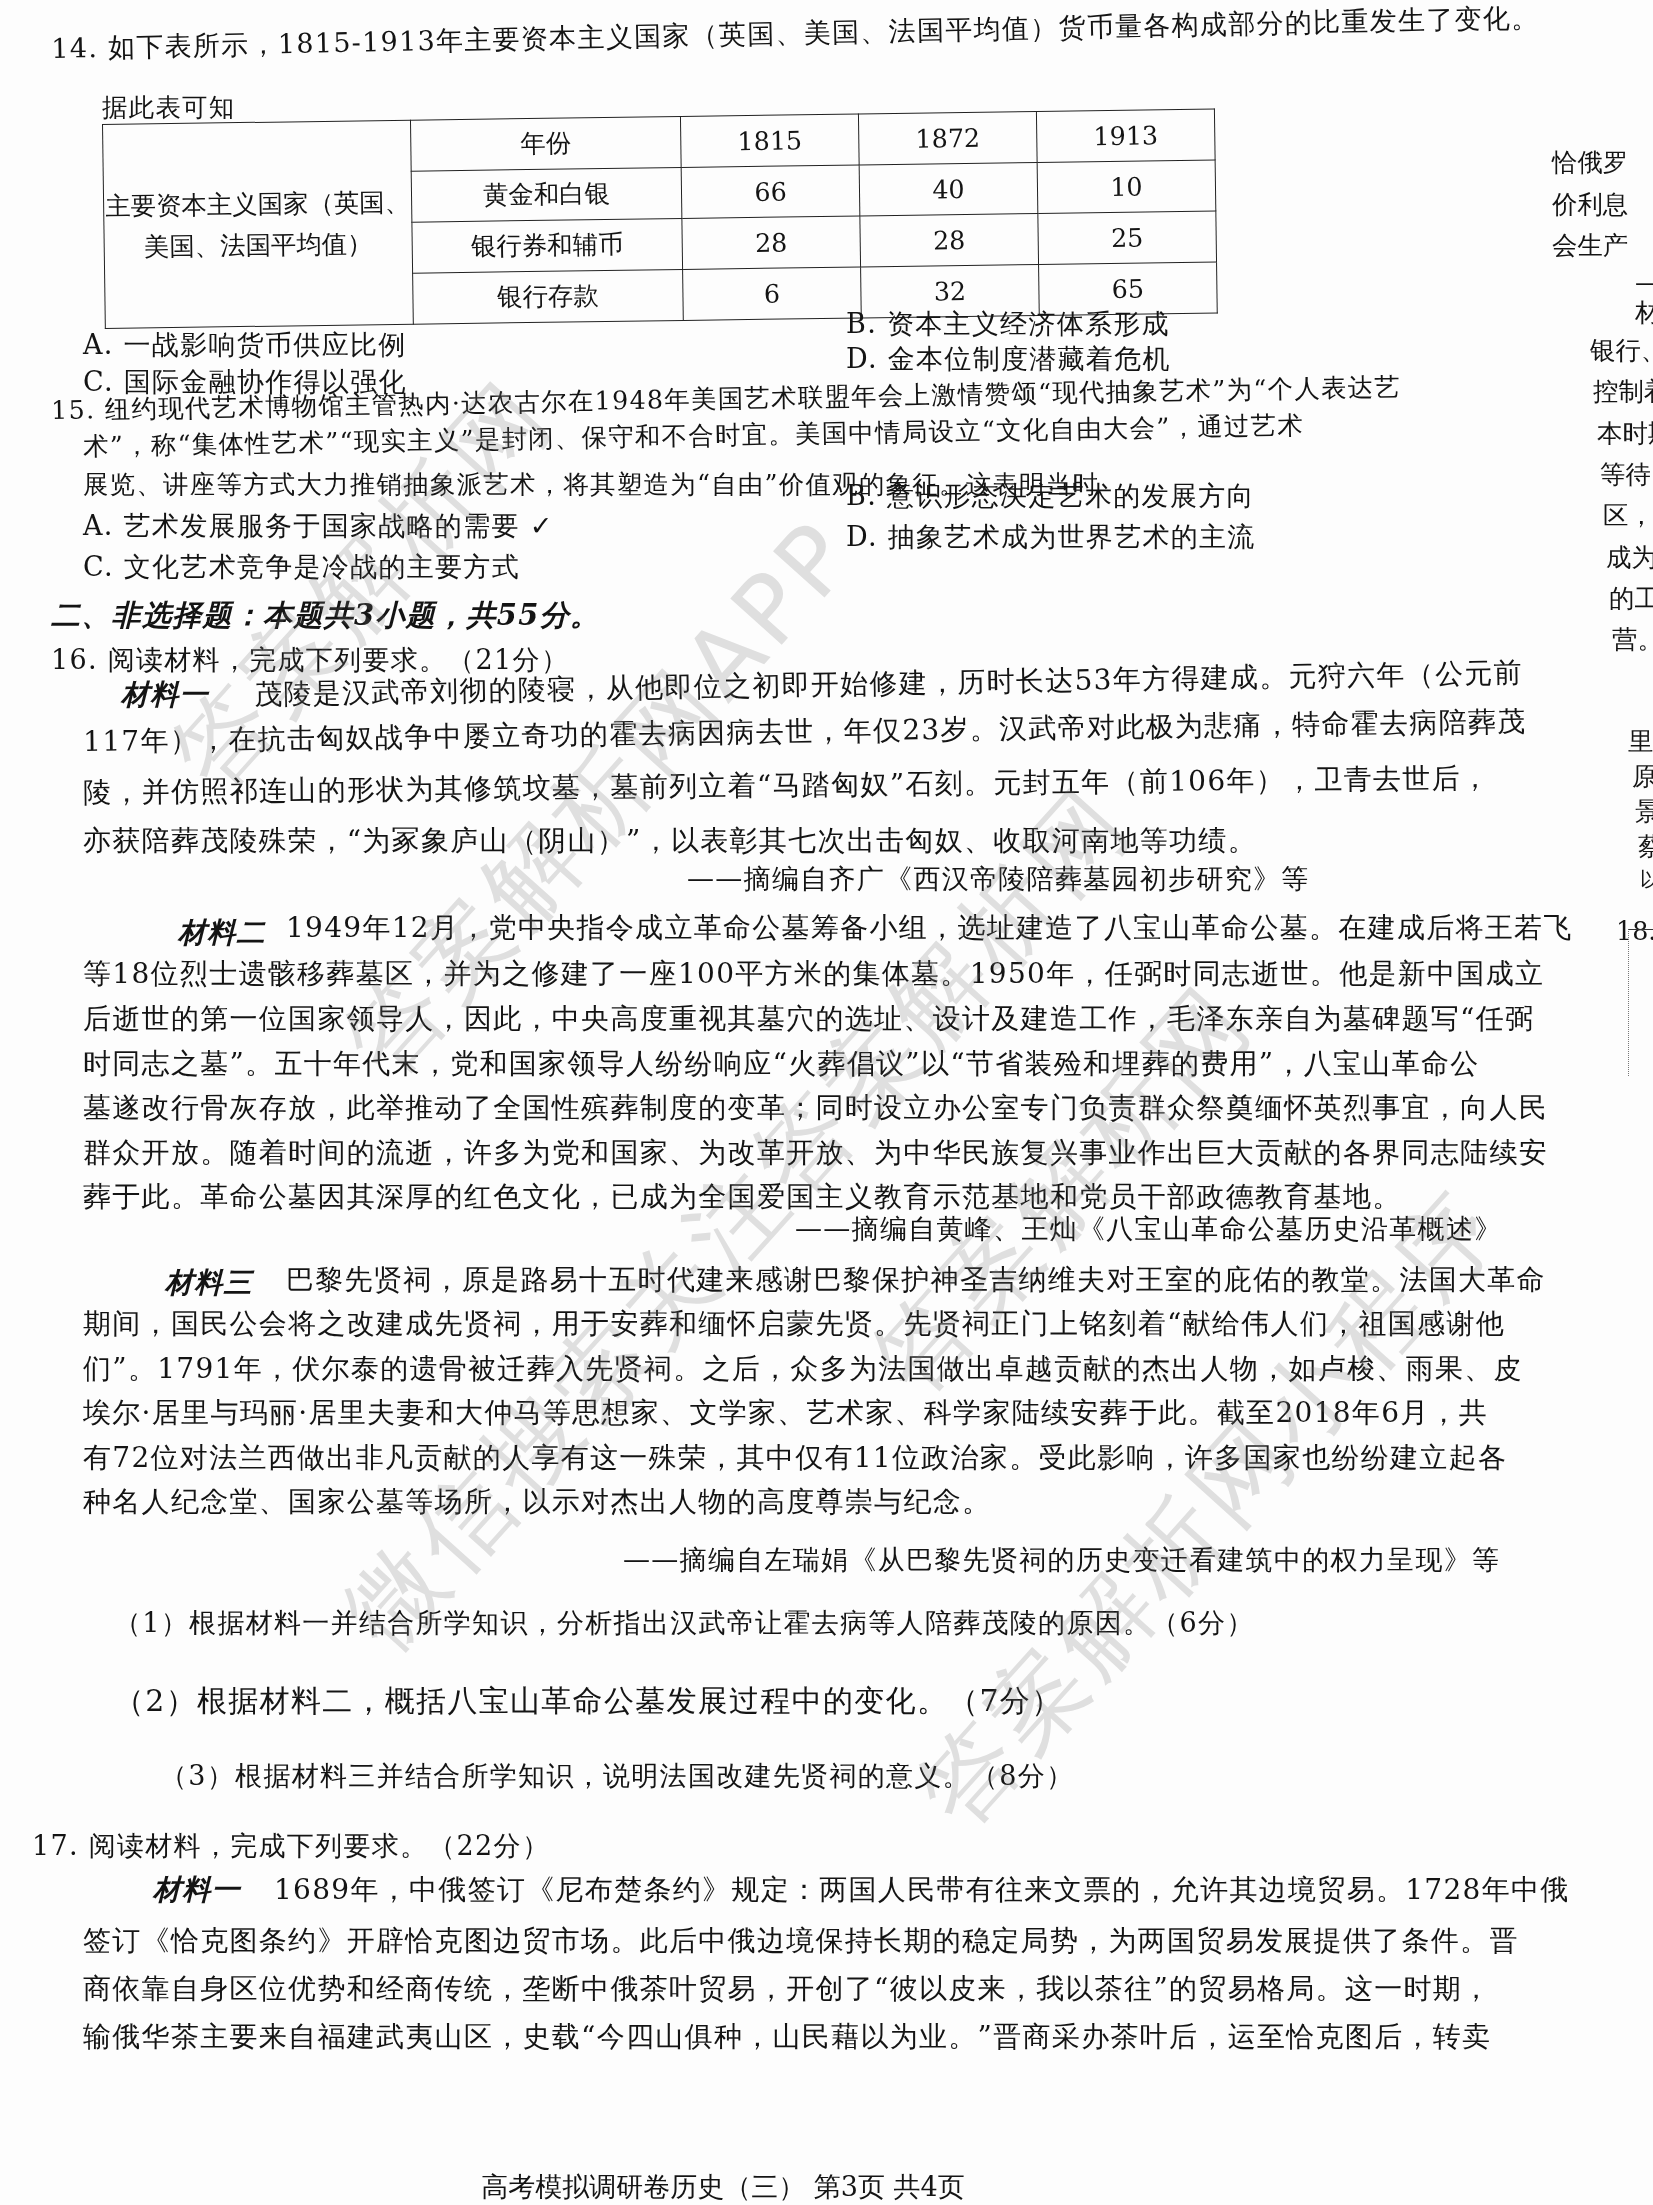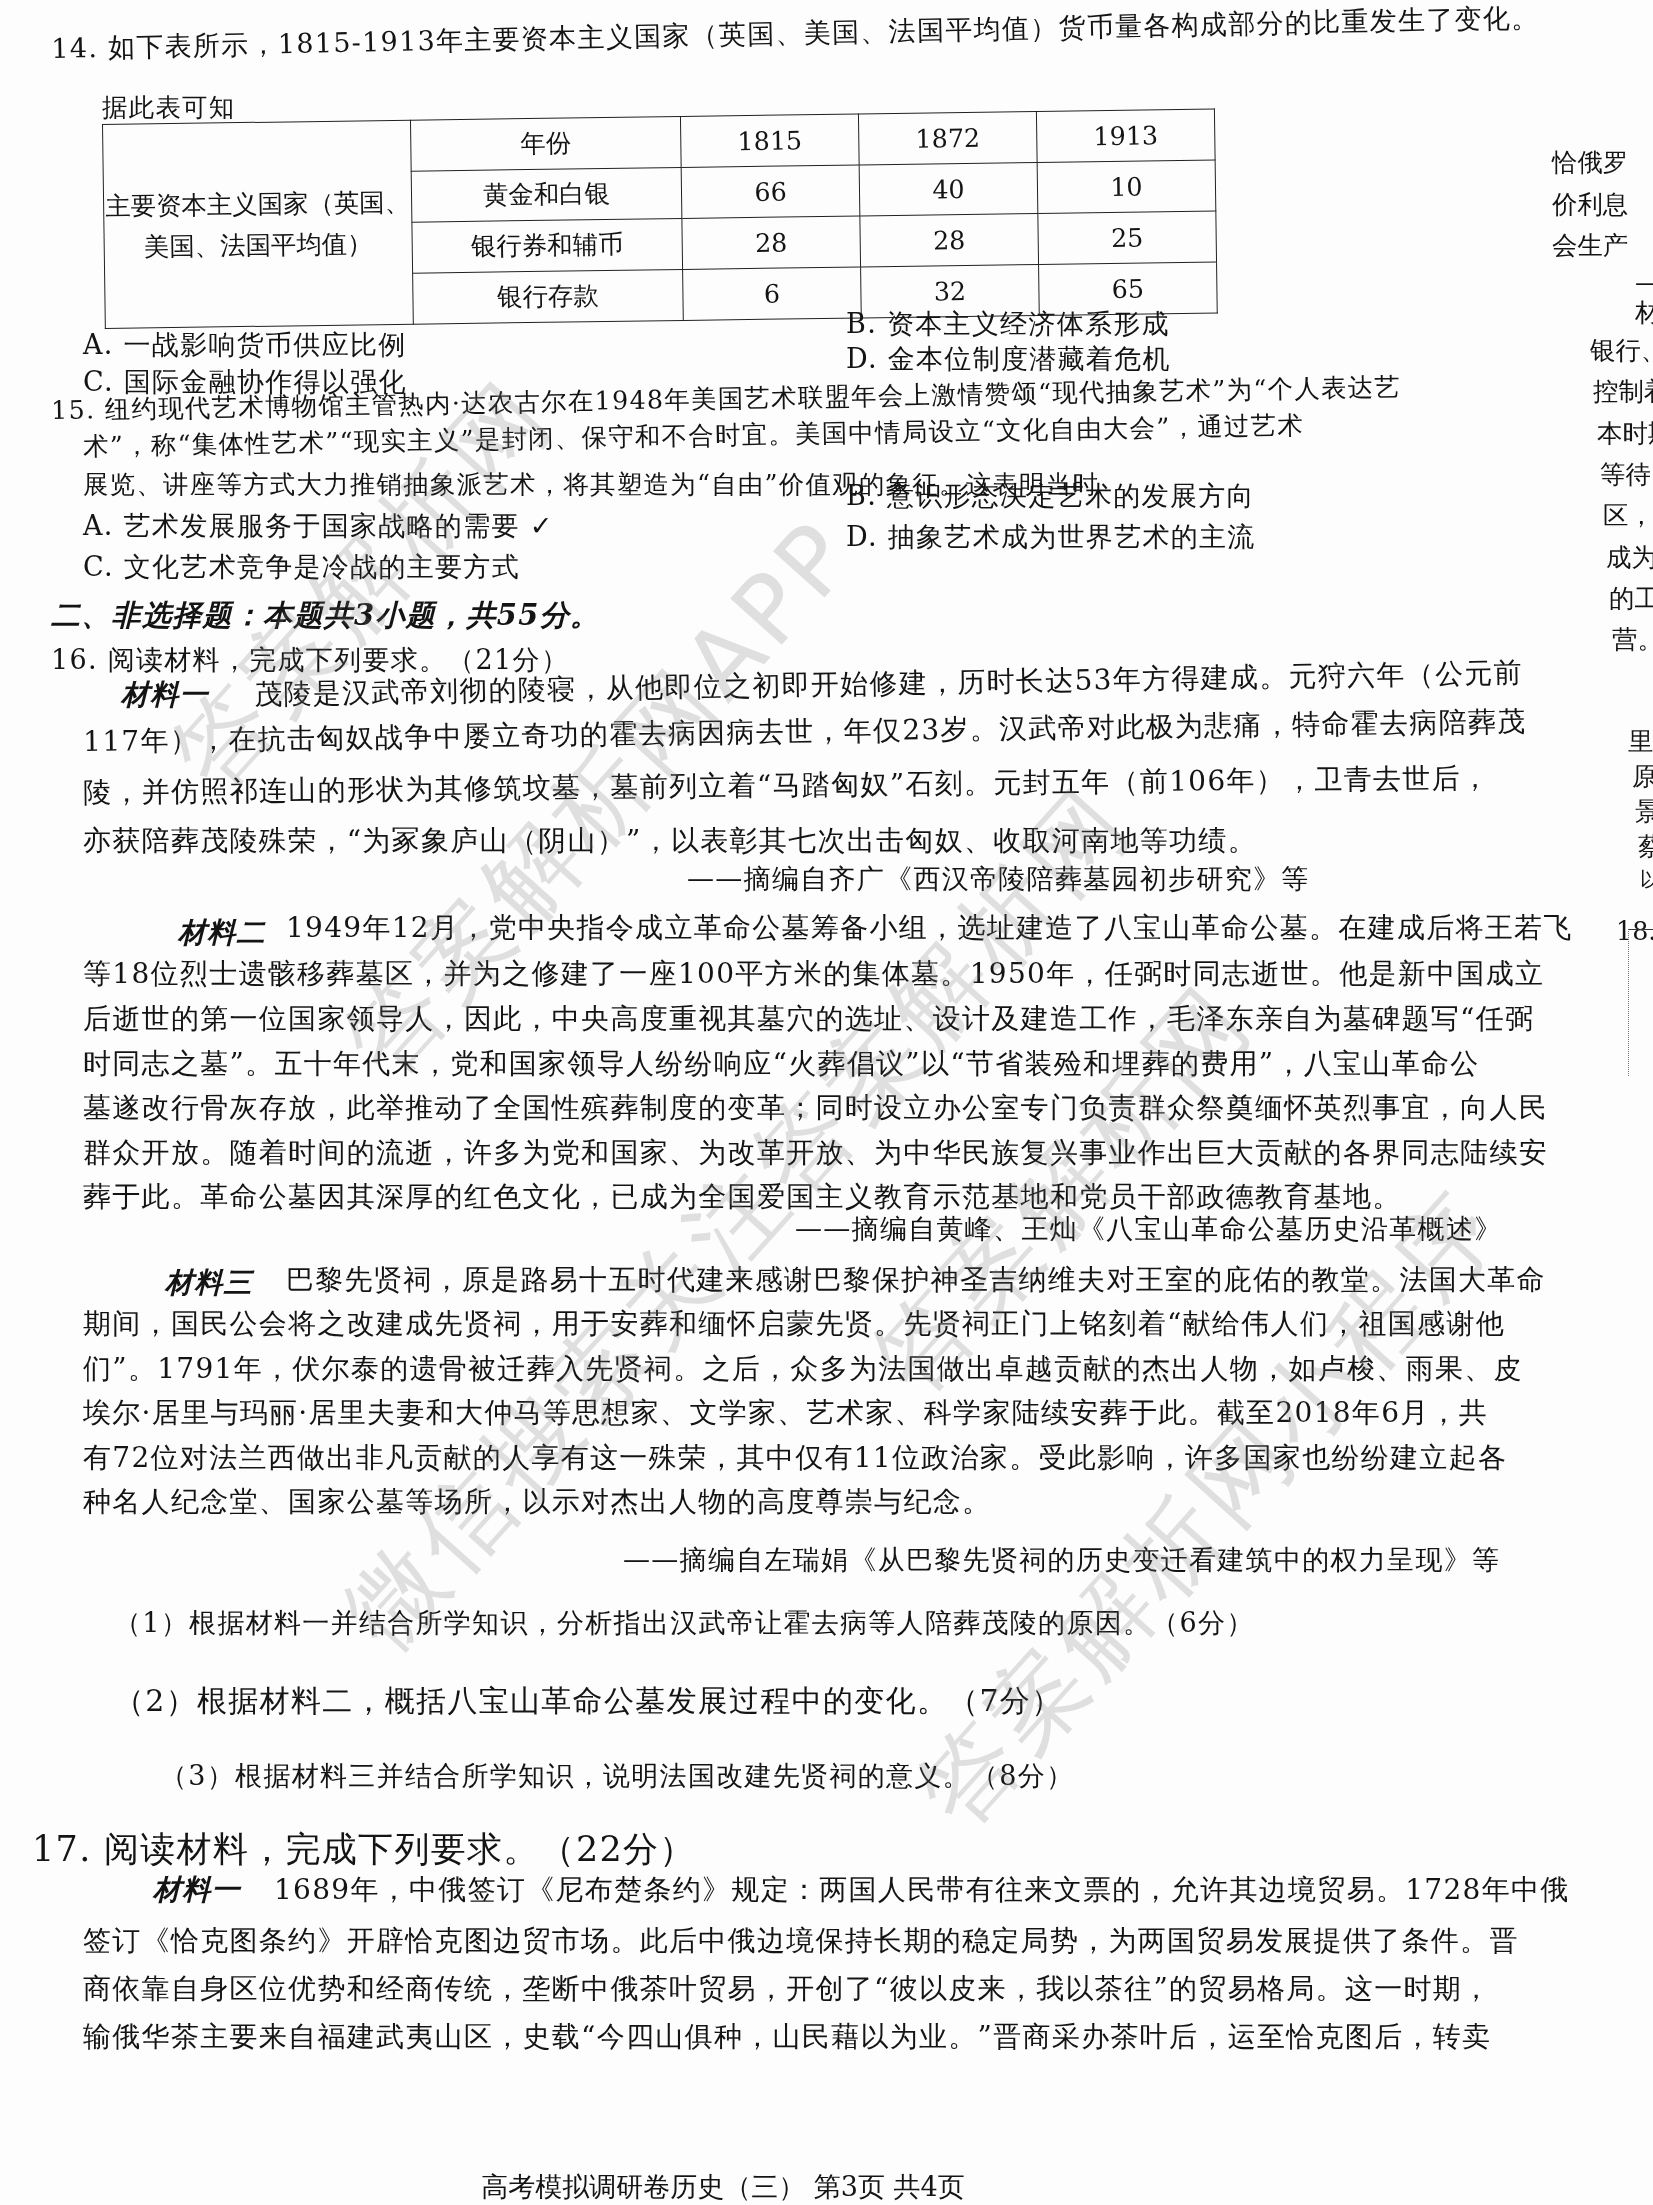--- a/index.html
+++ b/index.html
@@ -102,21 +102,21 @@
   <div class="line" style="left:83px;top:1355px;">们”。1791年，伏尔泰的遗骨被迁葬入先贤祠。之后，众多为法国做出卓越贡献的杰出人物，如卢梭、雨果、皮</div>
   <div class="line" style="left:83px;top:1399px;">埃尔·居里与玛丽·居里夫妻和大仲马等思想家、文学家、艺术家、科学家陆续安葬于此。截至2018年6月，共</div>
   <div class="line" style="left:83px;top:1444px;">有72位对法兰西做出非凡贡献的人享有这一殊荣，其中仅有11位政治家。受此影响，许多国家也纷纷建立起各</div>
   <div class="line" style="left:83px;top:1488px;">种名人纪念堂、国家公墓等场所，以示对杰出人物的高度尊崇与纪念。</div>
   <div class="line src" style="left:623px;top:1546px;">——摘编自左瑞娟《从巴黎先贤祠的历史变迁看建筑中的权力呈现》等</div>
 
   <div class="line" style="left:114px;top:1609px;font-size:27px;">（1）根据材料一并结合所学知识，分析指出汉武帝让霍去病等人陪葬茂陵的原因。（6分）</div>
   <div class="line" style="left:114px;top:1686px;font-size:30px;">（2）根据材料二，概括八宝山革命公墓发展过程中的变化。（7分）</div>
   <div class="line" style="left:114px;top:1762px;font-size:27px;margin-left:46px;">（3）根据材料三并结合所学知识，说明法国改建先贤祠的意义。（8分）</div>
 
-  <div class="line" style="left:32px;top:1832px;font-size:35px;">17. 阅读材料，完成下列要求。（22分）</div>
+  <div class="line" style="left:32px;top:1832px;font-size:27px;">17. 阅读材料，完成下列要求。（22分）</div>
   <div class="line bold" style="left:153px;top:1876px;">材料一</div>
   <div class="line" style="left:274px;top:1876px;">1689年，中俄签订《尼布楚条约》规定：两国人民带有往来文票的，允许其边境贸易。1728年中俄</div>
   <div class="line" style="left:83px;top:1927px;">签订《恰克图条约》开辟恰克图边贸市场。此后中俄边境保持长期的稳定局势，为两国贸易发展提供了条件。晋</div>
   <div class="line" style="left:83px;top:1975px;">商依靠自身区位优势和经商传统，垄断中俄茶叶贸易，开创了“彼以皮来，我以茶往”的贸易格局。这一时期，</div>
   <div class="line" style="left:83px;top:2023px;">输俄华茶主要来自福建武夷山区，史载“今四山俱种，山民藉以为业。”晋商采办茶叶后，运至恰克图后，转卖</div>
 
   <div class="edge" style="top:146px;">恰俄罗</div>
   <div class="edge" style="top:188px;">价利息</div>
   <div class="edge" style="top:229px;">会生产</div>
   <div class="edge" style="top:267px;left:1635px;">—</div>

